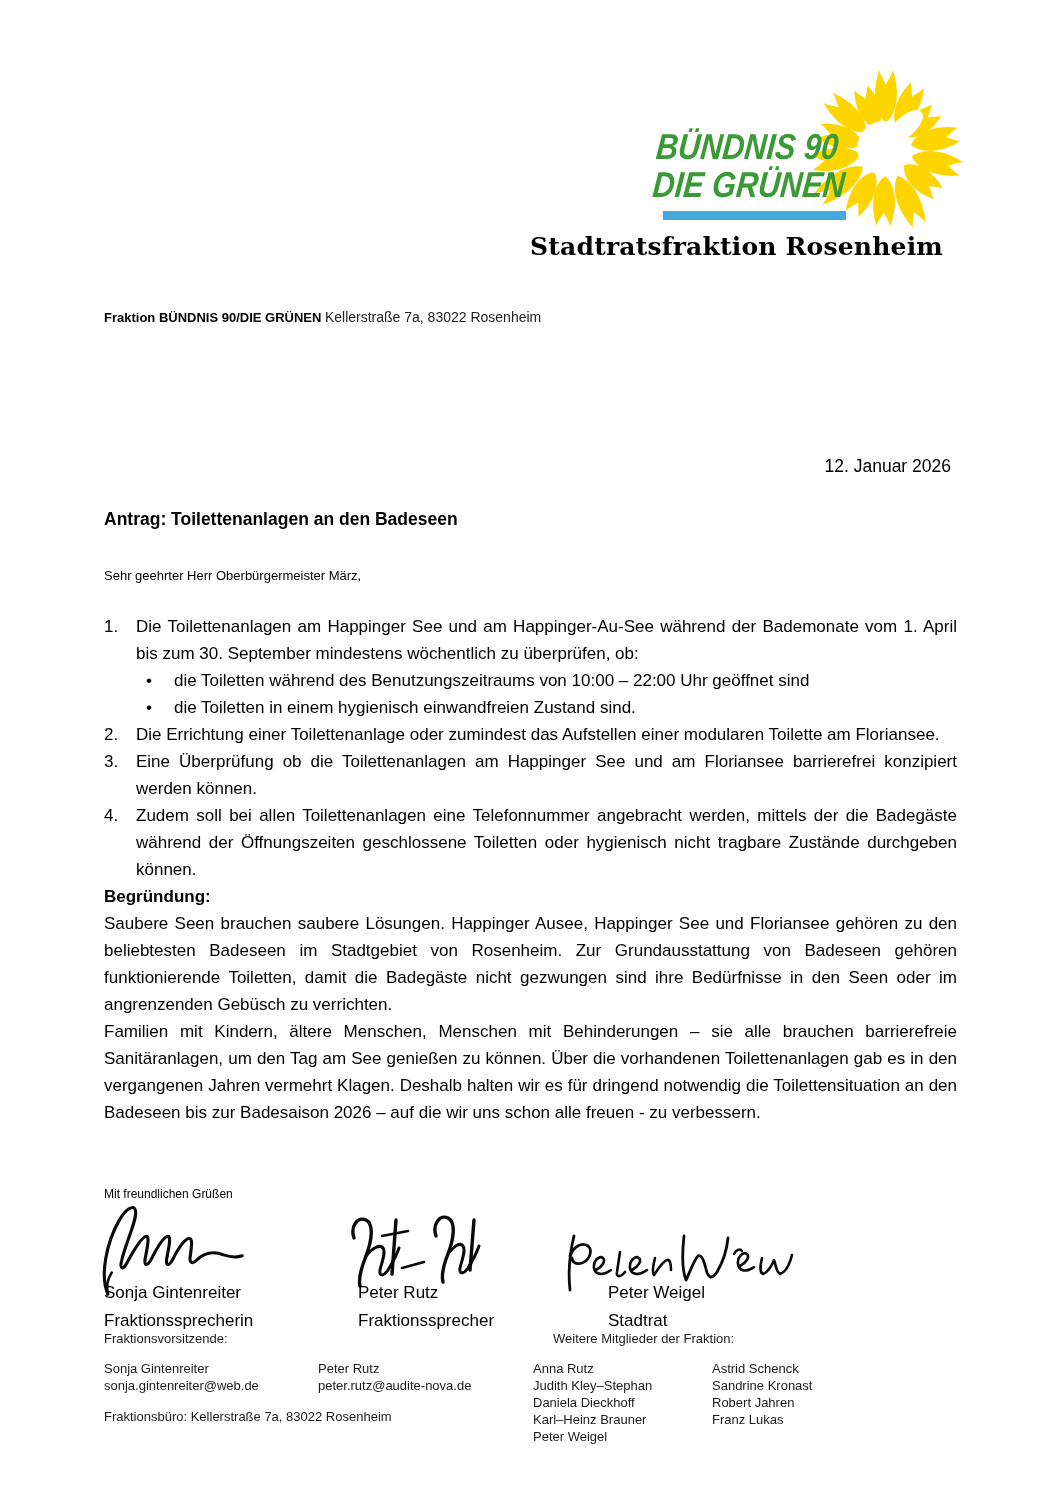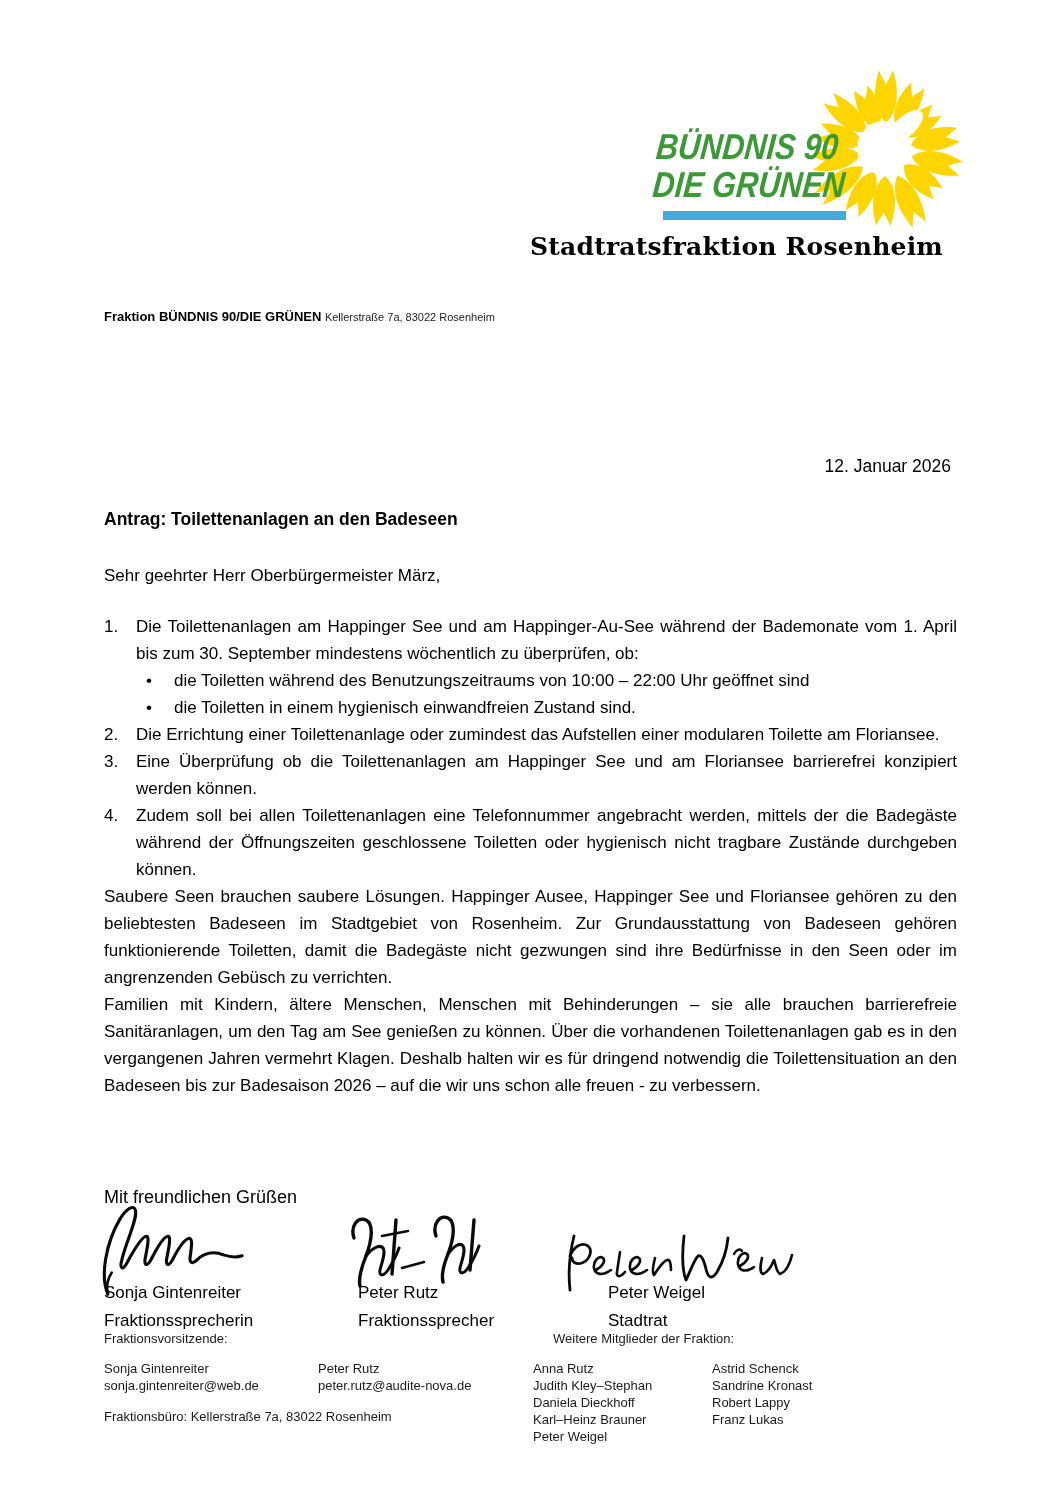--- a/index.html
+++ b/index.html
@@ -39,40 +39,40 @@
   .org-name {
     position: absolute; top: 232px; right: 115px;
     font-family: "DejaVu Serif", "Liberation Serif", serif;
     font-weight: bold; font-size: 25px; letter-spacing: 0.2px;
     white-space: nowrap;
   }
 
   
   .sender-line { position: absolute; left: 104px; top: 309px; font-size: 12.5px; white-space: nowrap; }
   .sender-line .sender-bold { font-weight: bold; font-size: 13px; }
-  .sender-line .sender-rest { font-size: 11px; color: #222; }
+  .sender-line .sender-rest { font-size: 14px; color: #222; }
   .recipient { position: absolute; left: 104px; top: 346px; font-size: 18px; line-height: 27.5px; }
   .date-line { position: absolute; right: 107px; top: 456px; font-size: 17.5px; }
 
   
   .subject { position: absolute; left: 104px; top: 509px; font-size: 17.5px; font-weight: bold; }
-  .salutation { position: absolute; left: 104px; top: 562px; font-size: 17px; line-height: 27.5px; }
+  .salutation { position: absolute; left: 104px; top: 562px; font-size: 13px; line-height: 27.5px; }
 
   .body-block { position: absolute; left: 104px; top: 613px; width: 853px; font-size: 17px; line-height: 27px; }
   .mitem { display: flex; }
   .mnum { width: 32px; flex-shrink: 0; }
   .mtext { flex: 1; text-align: justify; }
   .bullet-row { display: flex; margin-left: 42px; }
   .bdot { width: 28px; flex-shrink: 0; }
   .btext { flex: 1; text-align: justify; }
   .reason-heading { font-weight: bold; }
   .para { text-align: justify; }
 
   
-  .closing { position: absolute; left: 104px; top: 1187px; font-size: 18px; }
+  .closing { position: absolute; left: 104px; top: 1187px; font-size: 12px; }
   .sig-svg { position: absolute; }
   .sig-svg path { fill: none; stroke: #0a0a0a; stroke-linecap: round; stroke-linejoin: round; }
   #sig1 { left: 92px;  top: 1200px; width: 165px; height: 98px; }
   #sig2 { left: 340px; top: 1212px; width: 150px; height: 80px; }
   #sig3 { left: 562px; top: 1226px; width: 232px; height: 78px; }
   .sig-name { position: absolute; top: 1283px; font-size: 17px; }
   .sig-role { position: absolute; top: 1311px; font-size: 17px; }
   .sig-col1 { left: 104px; } .sig-col2 { left: 358px; } .sig-col3 { left: 608px; }
 
   
@@ -151,20 +151,21 @@
       <span class="mtext">Die Errichtung einer Toilettenanlage oder zumindest das Aufstellen einer modularen Toilette am Floriansee.</span>
     </div>
     <div class="mitem">
       <span class="mnum">3.</span>
       <span class="mtext">Eine Überprüfung ob die Toilettenanlagen am Happinger See und am Floriansee barrierefrei konzipiert werden können.</span>
     </div>
     <div class="mitem">
       <span class="mnum">4.</span>
       <span class="mtext">Zudem soll bei allen Toilettenanlagen eine Telefonnummer angebracht werden, mittels der die Badegäste während der Öffnungszeiten geschlossene Toiletten oder hygienisch nicht tragbare Zustände durchgeben können.</span>
     </div>
+    <div class="reason-heading">Begründung:</div>
     <p class="para">Saubere Seen brauchen saubere Lösungen. Happinger Ausee, Happinger See und Floriansee gehören zu den beliebtesten Badeseen im Stadtgebiet von Rosenheim. Zur Grundausstattung von Badeseen gehören funktionierende Toiletten, damit die Badegäste nicht gezwungen sind ihre Bedürfnisse in den Seen oder im angrenzenden Gebüsch zu verrichten.</p>
     <p class="para">Familien mit Kindern, ältere Menschen, Menschen mit Behinderungen – sie alle brauchen barrierefreie Sanitäranlagen, um den Tag am See genießen zu können. Über die vorhandenen Toilettenanlagen gab es in den vergangenen Jahren vermehrt Klagen. Deshalb halten wir es für dringend notwendig die Toilettensituation an den Badeseen bis zur Badesaison 2026 – auf die wir uns schon alle freuen -  zu verbessern.</p>
   </div>
 
   <div class="closing">Mit freundlichen Grüßen</div>
 
   <svg id="sig1" class="sig-svg" viewBox="0 0 160 100" xmlns="http://www.w3.org/2000/svg">
     <path stroke-width="3.2" d="M12,96 C4,78 10,44 24,20 C30,10 38,4 40,10 C43,18 30,44 26,62 C24,70 27,72 31,65 C38,52 46,38 51,37 C55,36 52,50 50,60 C49,67 52,68 56,61 C62,49 68,38 73,37 C77,36 74,50 72,60 C71,67 74,68 78,61 C84,49 90,40 95,39 C99,39 97,50 96,58 C95,64 98,66 103,61 C110,54 120,52 130,56 C136,58 143,59 149,57"></path>
     <path stroke-width="2.6" d="M12,96 C10,88 12,80 16,74"></path>
   </svg>
@@ -212,18 +213,18 @@
     <div class="f-members1">
       <div>Anna Rutz</div>
       <div>Judith Kley–Stephan</div>
       <div>Daniela Dieckhoff</div>
       <div>Karl–Heinz Brauner</div>
       <div>Peter Weigel</div>
     </div>
     <div class="f-members2">
       <div>Astrid Schenck</div>
       <div>Sandrine Kronast</div>
-      <div>Robert Lappy</div>
+      <div>Robert Jahren</div>
       <div>Franz Lukas</div>
     </div>
   </div>
 
 </div>
 
 </body></html>

